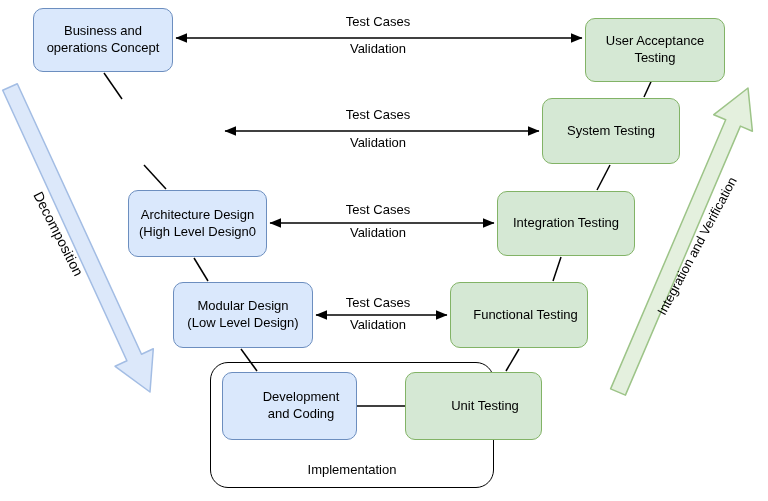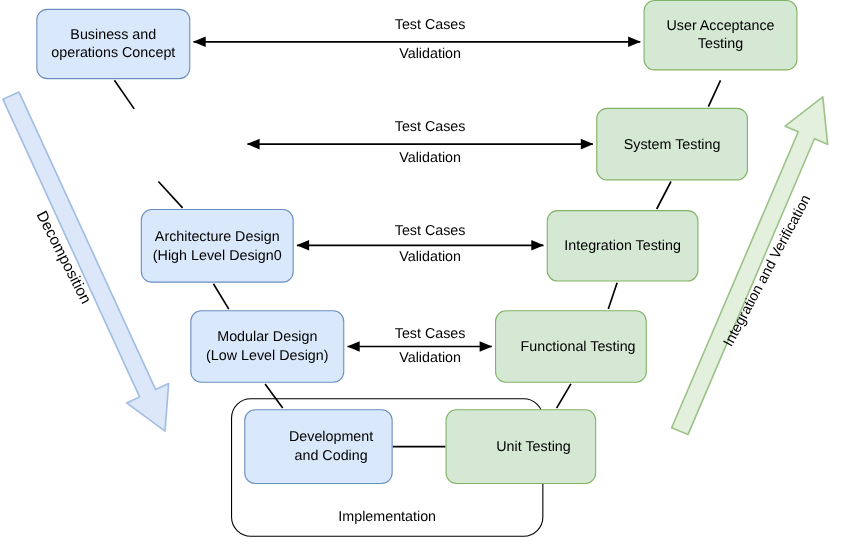--- a/index.html
+++ b/index.html
@@ -9,21 +9,21 @@
   }
   .layer{position:absolute;left:0;top:0;width:768px;height:501px;}
   .node{
     position:absolute;display:flex;align-items:center;justify-content:center;
     text-align:center;font-size:13px;line-height:1.3;border-radius:10px;
     border:1px solid #000;padding:4px 9px;box-sizing:border-box;
   }
   .node.blue{background:var(--blue-fill,#dae8fc);border-color:var(--blue-border,#6c8ebf);}
   .node.green{background:var(--green-fill,#d5e8d4);border-color:var(--green-border,#82b366);}
   .elabel{
-    position:absolute;left:331px;width:120px;text-align:center;
+    position:absolute;left:318px;width:120px;text-align:center;
     font-size:13px;line-height:16px;
   }
   .group-box{
     position:absolute;left:210px;top:362px;width:284px;height:126px;
     border:1.6px solid #000;border-radius:18px;box-sizing:border-box;
   }
   .group-label{
     position:absolute;left:0;bottom:10px;width:100%;text-align:center;font-size:13px;
   }
   .conn{stroke:#000;stroke-width:1.5;fill:none;}
@@ -69,21 +69,21 @@
       <line class="harrow" x1="270" y1="223" x2="494" y2="223" marker-start="url(#arrow)" marker-end="url(#arrow)"></line>
       <line class="harrow" x1="316" y1="315" x2="447" y2="315" marker-start="url(#arrow)" marker-end="url(#arrow)"></line>
     </g>
   </svg>
 
   <div class="group-box">
     <div class="group-label">Implementation</div>
   </div>
 
   <div class="node blue" style="left:33px;top:8px;width:140px;height:64px;">Business and operations Concept</div>
-  <div class="node green" style="left:585px;top:0;width:140px;height:64px;">User Acceptance Testing</div>
+  <div class="node green" style="left:585px;top:18px;width:140px;height:64px;">User Acceptance Testing</div>
   <div class="node green" style="left:542px;top:98px;width:138px;height:66px;">System Testing</div>
   <div class="node blue" style="left:128px;top:190px;width:139px;height:67px;">Architecture Design (High Level Design0</div>
   <div class="node green" style="left:497px;top:191px;width:138px;height:65px;">Integration Testing</div>
   <div class="node blue" style="left:173px;top:282px;width:140px;height:66px;">Modular Design (Low Level Design)</div>
   <div class="node green" style="left:450px;top:282px;width:138px;height:66px;padding-left:22px;">Functional Testing</div>
   <div class="node blue" style="left:222px;top:372px;width:135px;height:68px;padding-left:32px;">Development and Coding</div>
   <div class="node green" style="left:405px;top:372px;width:137px;height:68px;padding-left:32px;">Unit Testing</div>
 
   <div class="elabel" style="top:14px;">Test Cases</div>
   <div class="elabel" style="top:41px;">Validation</div>

